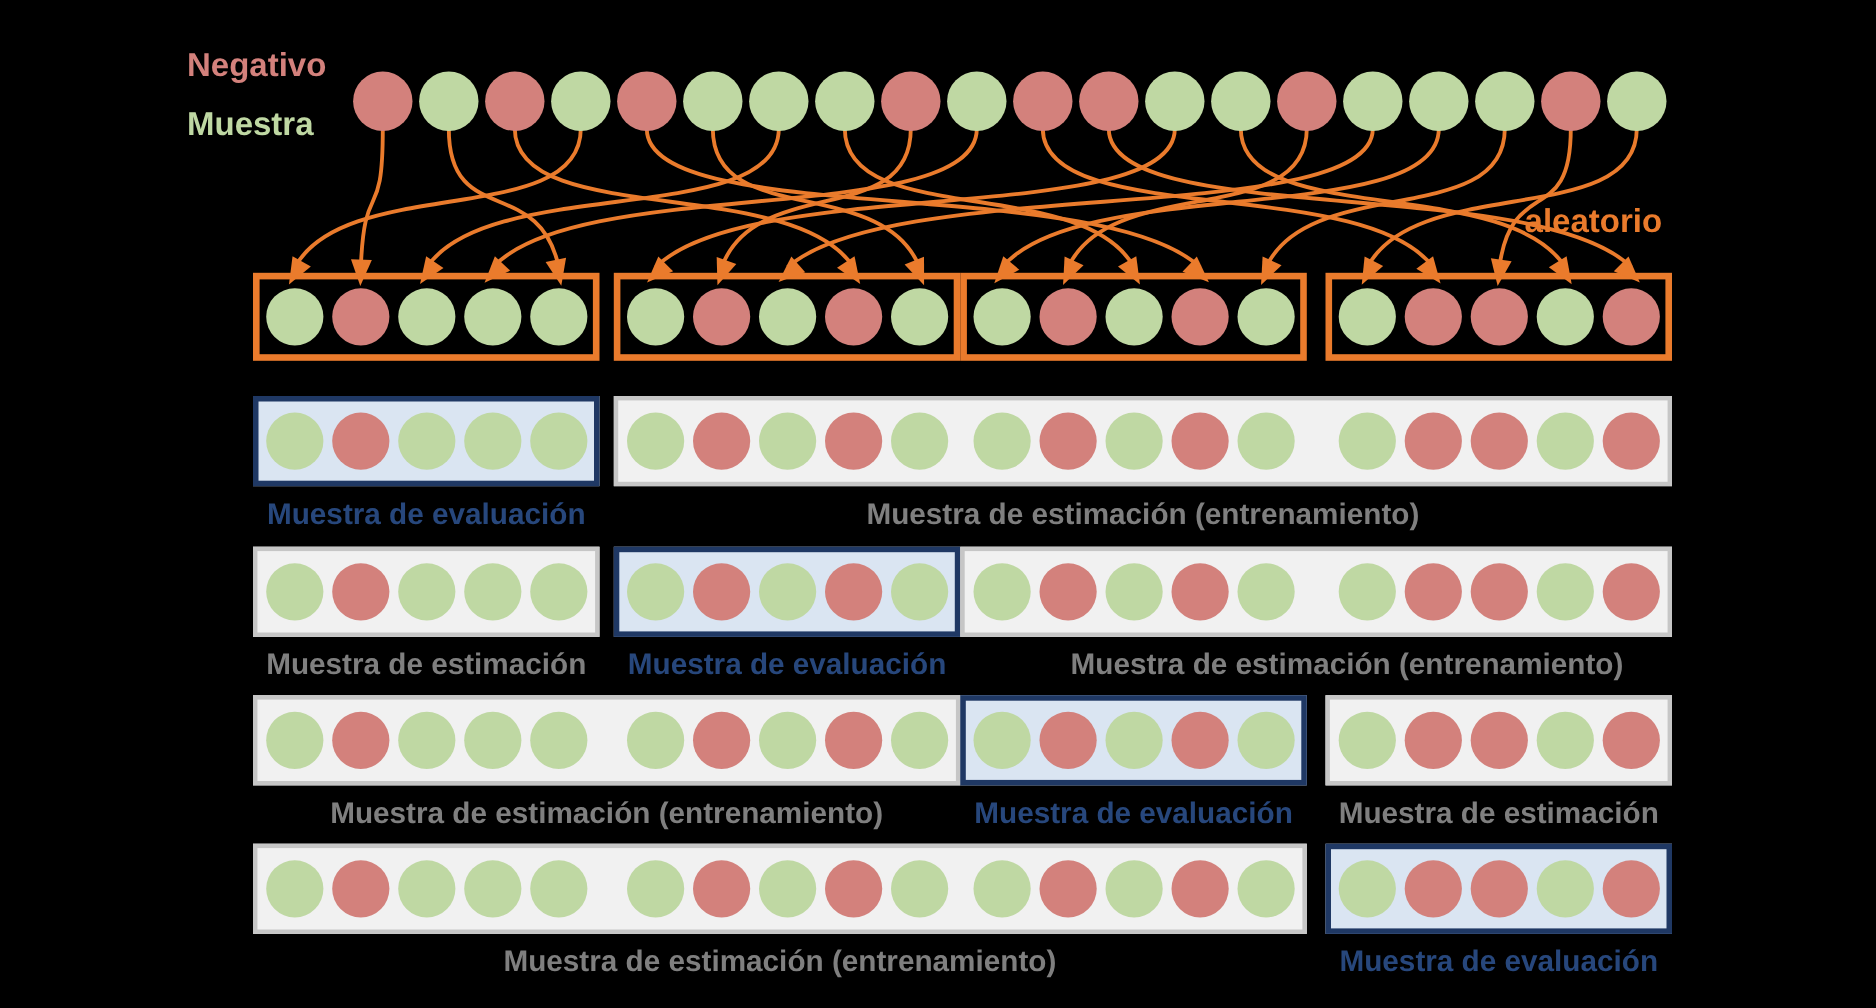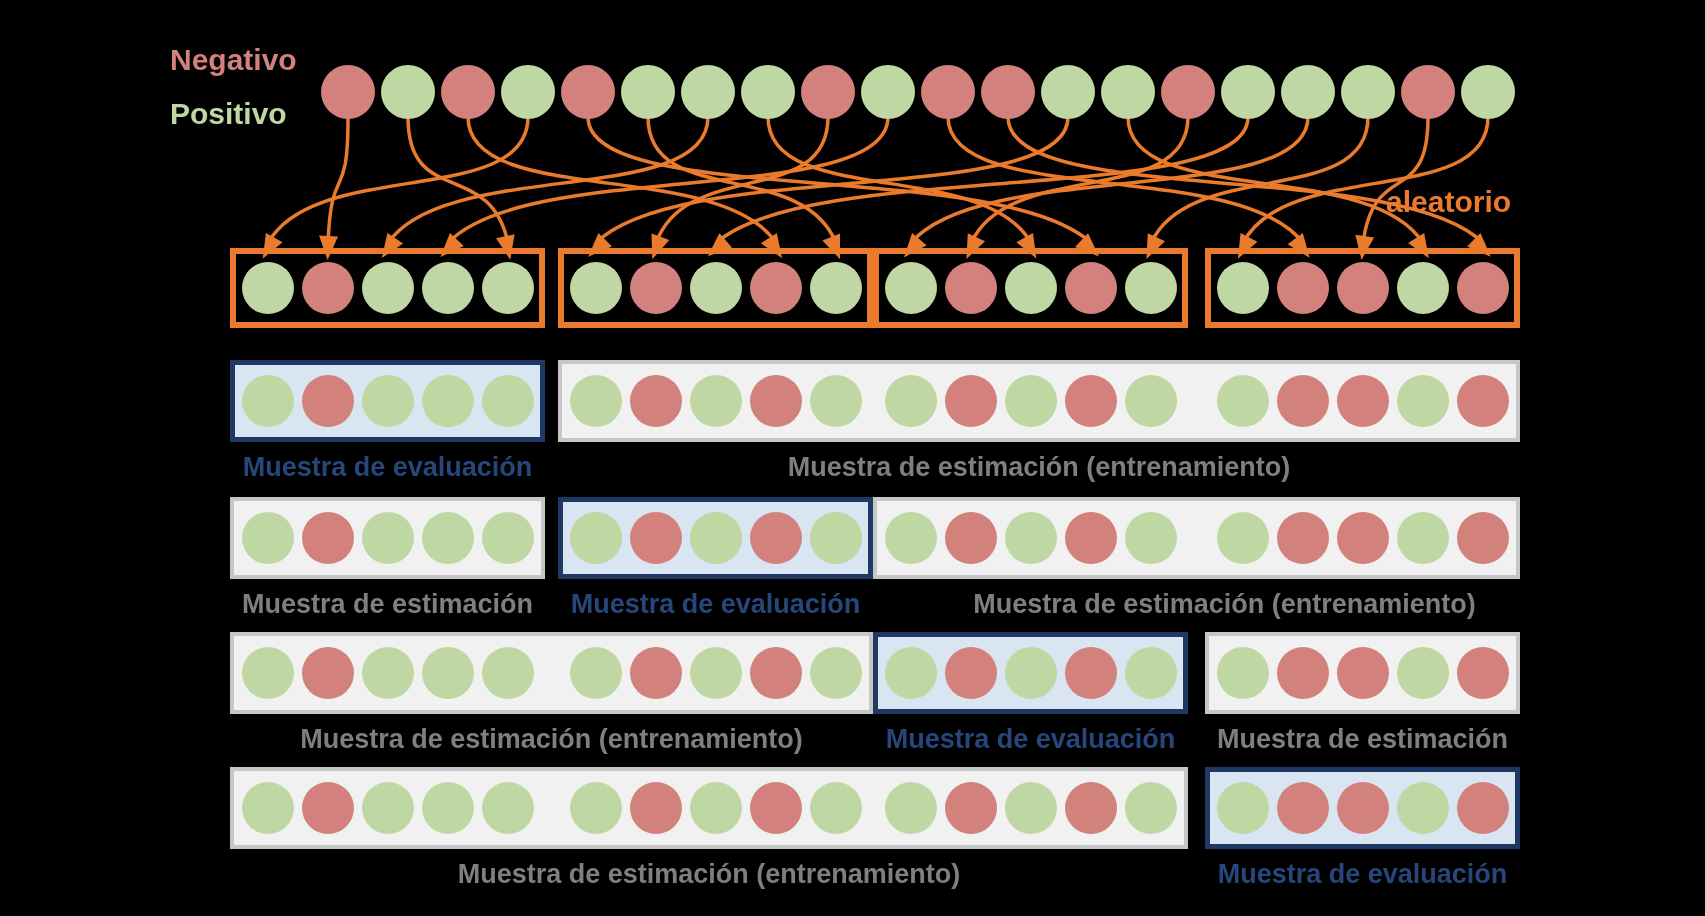--- a/index.html
+++ b/index.html
@@ -19,21 +19,21 @@
   svg.arrows{position:absolute;left:0;top:0;z-index:5;pointer-events:none;}
   .z-topcircle{z-index:6;}
   .z-boxcircle{z-index:3;}
   .z-box{z-index:2;}
 </style>
 </head>
 <body>
 
 <div class="canvas">
   <div class="toplabel" id="lbl-negativo" style="left: 170px; top: 44px; color: rgb(211, 129, 124);">Negativo</div>
-  <div class="toplabel" id="lbl-positivo" style="left: 170px; top: 98px; color: rgb(191, 216, 163);">Positivo</div>
+  <div class="toplabel" id="lbl-positivo" style="left: 170px; top: 98px; color: rgb(191, 216, 163);">Muestra</div>
   <div class="toplabel" id="lbl-aleatorio" style="left: 1386px; top: 186px; color: rgb(234, 123, 44);">aleatorio</div>
 
   <svg class="arrows" id="arrows-svg" width="1705" height="916" viewBox="0 0 1705 916">
       <path d="M 348 117 C 348 208, 331.6 158, 328 243" fill="none" stroke="#EA7B2C" stroke-width="3.5"></path>
       <path d="M 11 0 L -13 9.5 L -13 -9.5 Z" fill="#EA7B2C" transform="translate(328 249) rotate(92.42519539013134)"></path>
       <path d="M 408 117 C 408 208, 490 158, 508 243" fill="none" stroke="#EA7B2C" stroke-width="3.5"></path>
       <path d="M 11 0 L -13 9.5 L -13 -9.5 Z" fill="#EA7B2C" transform="translate(508 249) rotate(78.04341575685088)"></path>
       <path d="M 468 117 C 468 208, 720.56 158, 776 243" fill="none" stroke="#EA7B2C" stroke-width="3.5"></path>
       <path d="M 11 0 L -13 9.5 L -13 -9.5 Z" fill="#EA7B2C" transform="translate(776 249) rotate(56.88619069823079)"></path>
       <path d="M 528 117 C 528 208, 314.8 158, 268 243" fill="none" stroke="#EA7B2C" stroke-width="3.5"></path>

